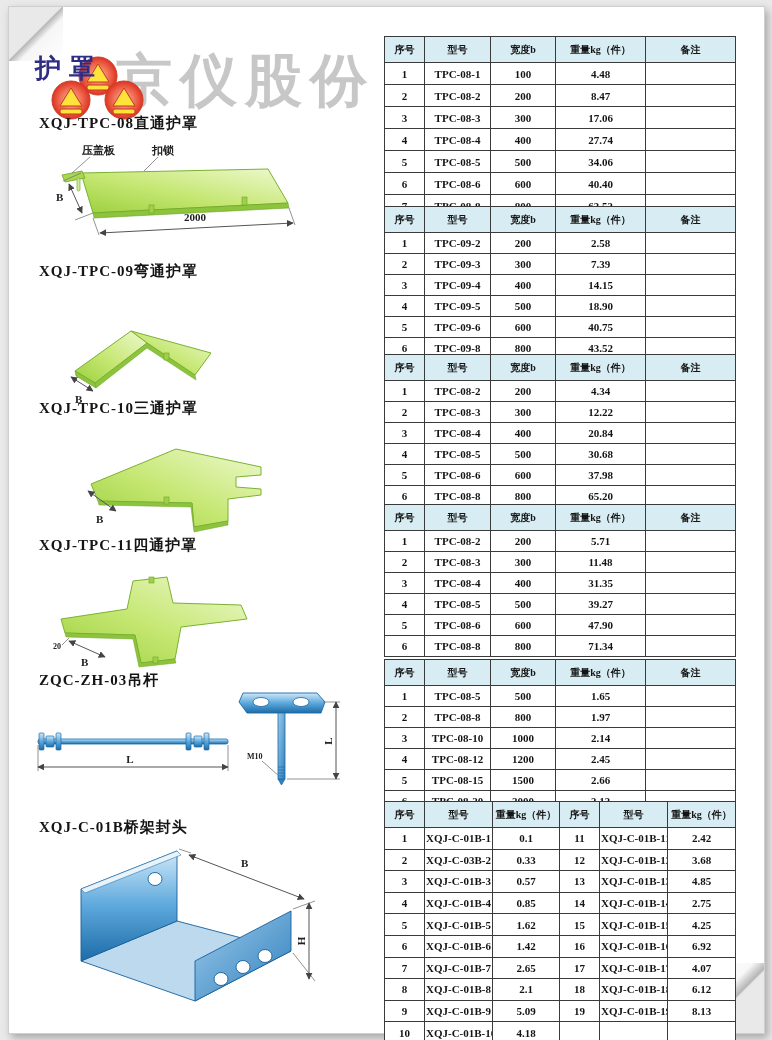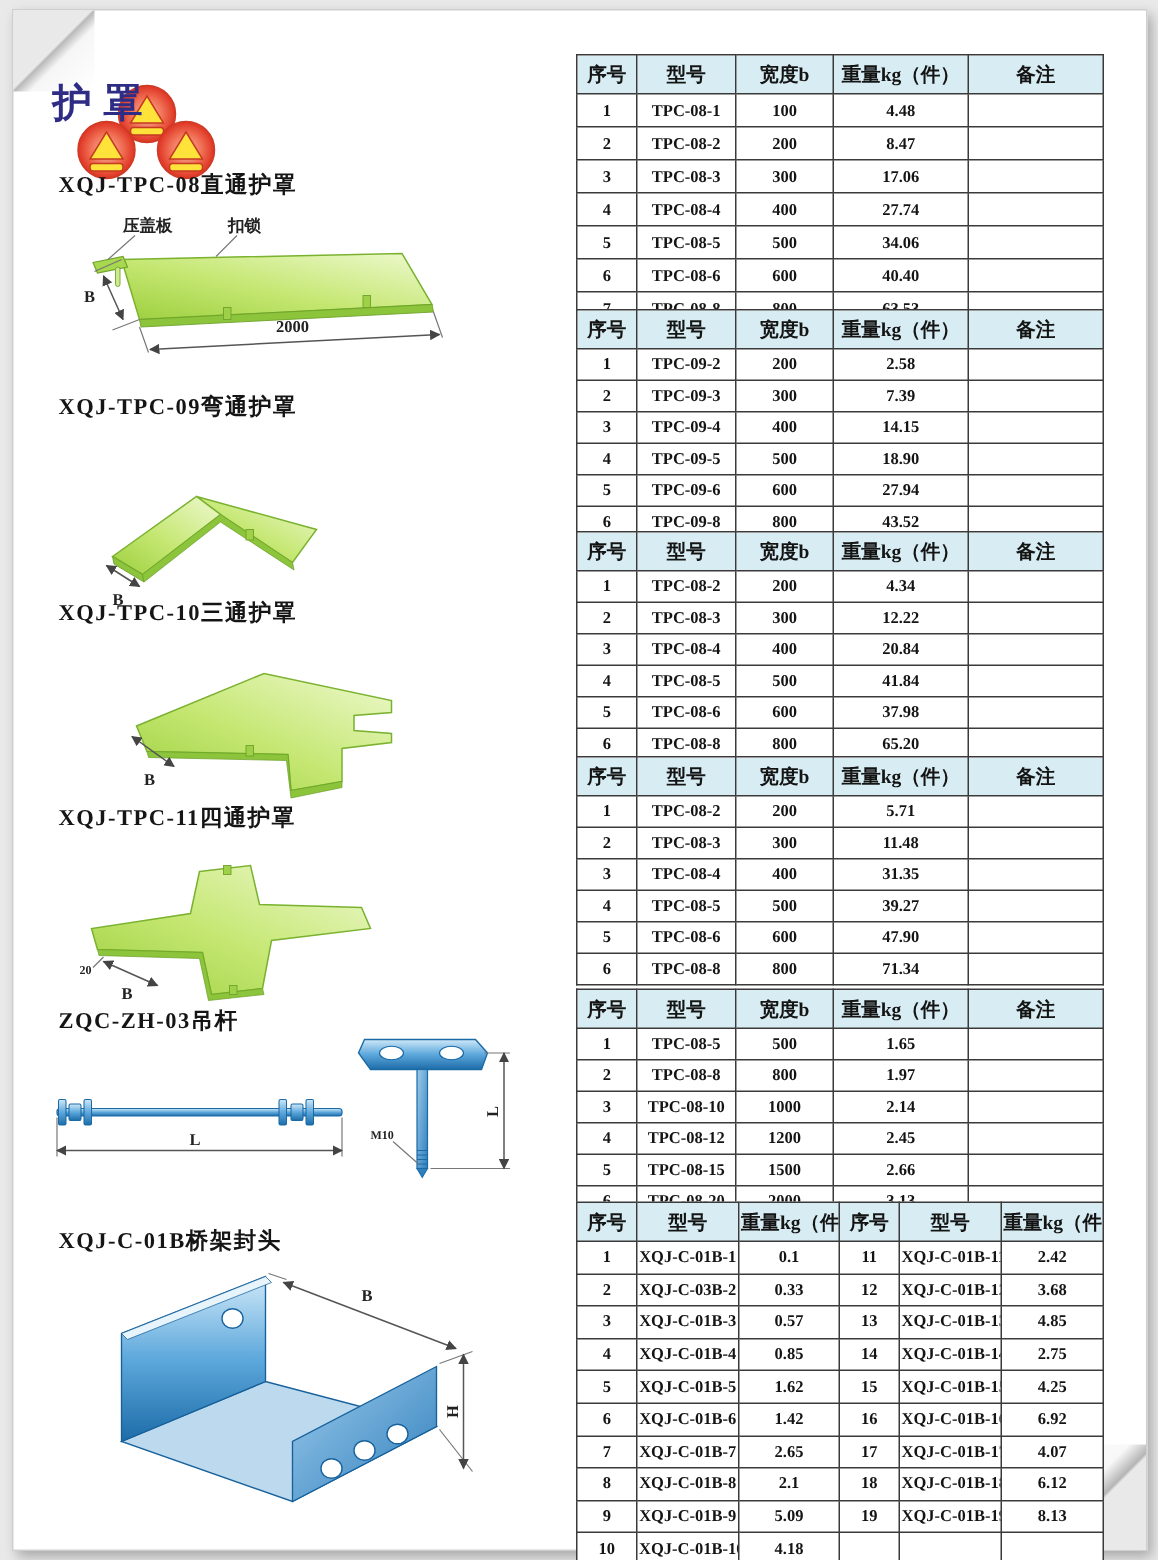--- a/index.html
+++ b/index.html
@@ -21,21 +21,21 @@
   .sec-title{position:absolute;left:30px;z-index:2;font-weight:bold;
         font-size:15px;color:#151515;letter-spacing:1px;white-space:nowrap;}
   .st1{top:107px}.st2{top:255px}.st3{top:392px}.st4{top:529px}.st5{top:664px}.st6{top:811px}
   .diag{position:absolute;z-index:2;}
   .d1{left:37px;top:134px}.d2{left:52px;top:306px}.d3{left:67px;top:432px}
   .d4{left:40px;top:562px}.d5{left:22px;top:672px}.d6{left:50px;top:832px}
   .tbl{position:absolute;left:375px;width:351px;border-collapse:collapse;
        table-layout:fixed;background:#fff;z-index:2;}
   .tbl th,.tbl td{border:1px solid #3a3a3a;text-align:center;vertical-align:middle;
        font-weight:bold;color:#141414;overflow:hidden;white-space:nowrap;}
-  .tbl th{background:#d8edf3;height:23px;font-size:13px;}
+  .tbl th{background:#d8edf3;height:23px;font-size:10px;}
   .tbl td{height:18px;font-size:11px;}
   .t1{top:29px}.t1 td{height:19px}
   .t2{top:199px}.t3{top:347px}.t4{top:497px}
   .t5{top:652px}.t6{top:794px}.t6 td{height:18.6px}
   .dim{stroke:#555;stroke-width:1;fill:none;}
   .ext{stroke:#777;stroke-width:.8;fill:none;}
   .dl{font-family:"Liberation Serif",serif;font-weight:bold;font-size:11px;fill:#222;}
   .dls{font-family:"Liberation Serif",serif;font-weight:bold;font-size:8px;fill:#222;}
 </style>
 </head>
@@ -62,20 +62,21 @@
         <stop offset=".6" stop-color="#ef6a50"></stop>
         <stop offset="1" stop-color="#dd3322"></stop>
     </radialGradient>
     <marker id="arr" viewBox="0 0 10 10" refX="9" refY="5" markerWidth="7" markerHeight="7" orient="auto-start-reverse">
       <path d="M0,0L10,5L0,10z" fill="#444"></path>
     </marker>
   </defs>
 </svg>
 
 <div class="page">
+  <div class="watermark">京仪股份</div>
 
   <svg class="logo" width="96" height="68" viewBox="0 0 96 68">
     <g>
       <circle cx="47" cy="21" r="19" fill="url(#lr)" stroke="#cf3a26" stroke-width="1"></circle>
       <polygon points="47,9 36,27 58,27" fill="#ffe23a" stroke="#c43b20" stroke-width="1"></polygon>
       <rect x="36" y="30" width="22" height="5" rx="2" fill="#ffe23a" stroke="#c43b20" stroke-width="1"></rect>
       <circle cx="20" cy="45" r="19" fill="url(#lr)" stroke="#cf3a26" stroke-width="1"></circle>
       <polygon points="20,33 9,51 31,51" fill="#ffe23a" stroke="#c43b20" stroke-width="1"></polygon>
       <rect x="9" y="54" width="22" height="5" rx="2" fill="#ffe23a" stroke="#c43b20" stroke-width="1"></rect>
       <circle cx="73" cy="45" r="19" fill="url(#lr)" stroke="#cf3a26" stroke-width="1"></circle>
@@ -301,21 +302,21 @@
           <td>4</td>
           <td>TPC-09-5</td>
           <td>500</td>
           <td>18.90</td>
           <td></td>
         </tr>
         <tr>
           <td>5</td>
           <td>TPC-09-6</td>
           <td>600</td>
-          <td>27.94</td>
+          <td>40.75</td>
           <td></td>
         </tr>
         <tr>
           <td>6</td>
           <td>TPC-09-8</td>
           <td>800</td>
           <td>43.52</td>
           <td></td>
         </tr>
       </tbody>
@@ -356,21 +357,21 @@
           <td>3</td>
           <td>TPC-08-4</td>
           <td>400</td>
           <td>20.84</td>
           <td></td>
         </tr>
         <tr>
           <td>4</td>
           <td>TPC-08-5</td>
           <td>500</td>
-          <td>41.84</td>
+          <td>30.68</td>
           <td></td>
         </tr>
         <tr>
           <td>5</td>
           <td>TPC-08-6</td>
           <td>600</td>
           <td>37.98</td>
           <td></td>
         </tr>
         <tr>

